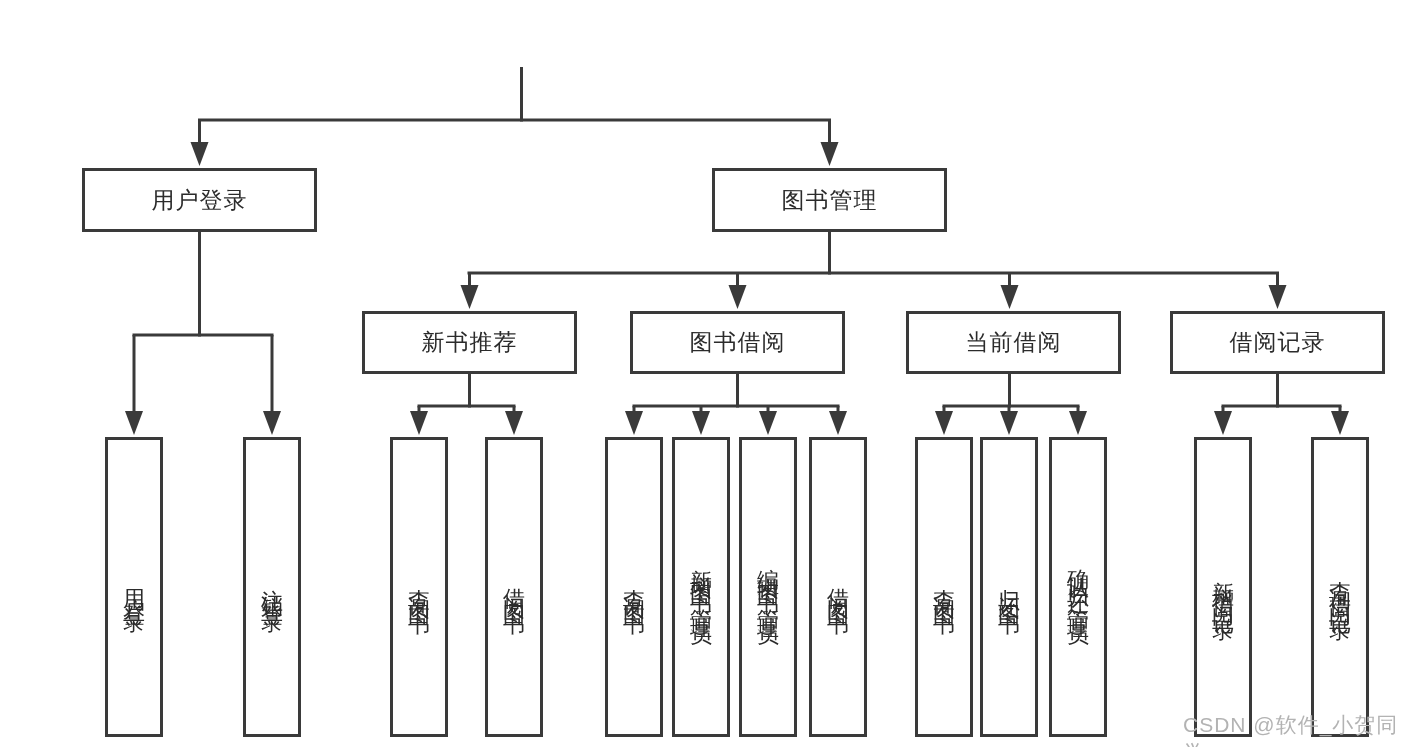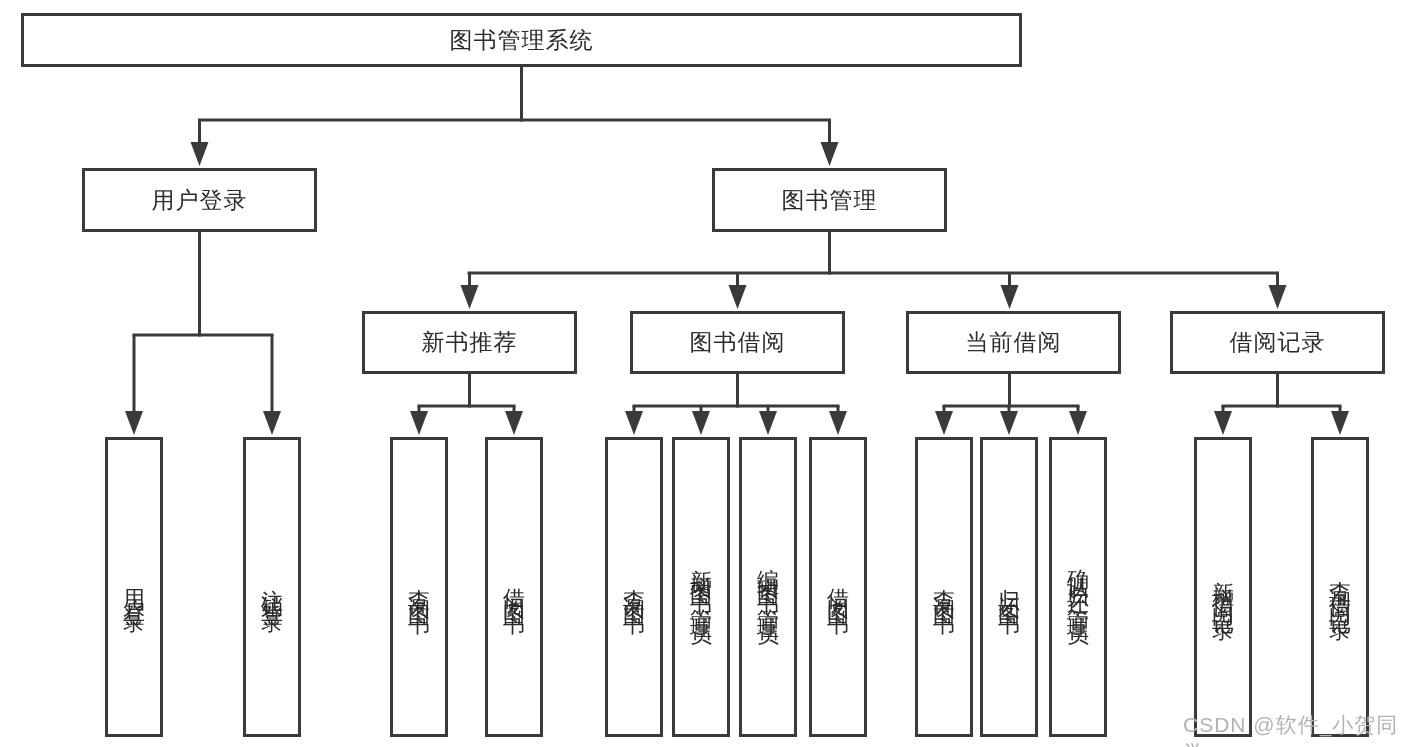--- a/index.html
+++ b/index.html
@@ -102,23 +102,20 @@
     <g>
       <line x1="1277.5" y1="374" x2="1277.5" y2="407.5"></line>
       <line x1="1221.5" y1="406" x2="1341.5" y2="406"></line>
       <line x1="1223" y1="406" x2="1223" y2="416"></line>
       <line x1="1340" y1="406" x2="1340" y2="416"></line>
       <polygon points="1214,411 1232,411 1223,435"></polygon>
       <polygon points="1331,411 1349,411 1340,435"></polygon>
     </g>
   </svg>
 
-  <div class="box" style="left:21px;top:13px;width:1001px;height:54px;">
-    <span class="h-label">图书管理系统</span>
-  </div>
 
   <div class="box" style="left:82px;top:168px;width:235px;height:64px;">
     <span class="h-label">用户登录</span>
   </div>
   <div class="box" style="left:712px;top:168px;width:235px;height:64px;">
     <span class="h-label">图书管理</span>
   </div>
 
   <div class="box" style="left:630px;top:311px;width:215px;height:63px;">
     <span class="h-label">图书借阅</span>

